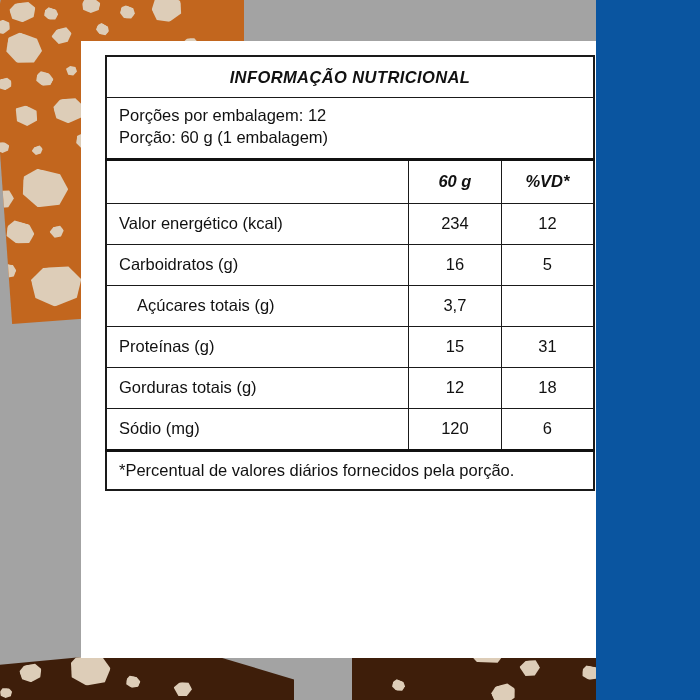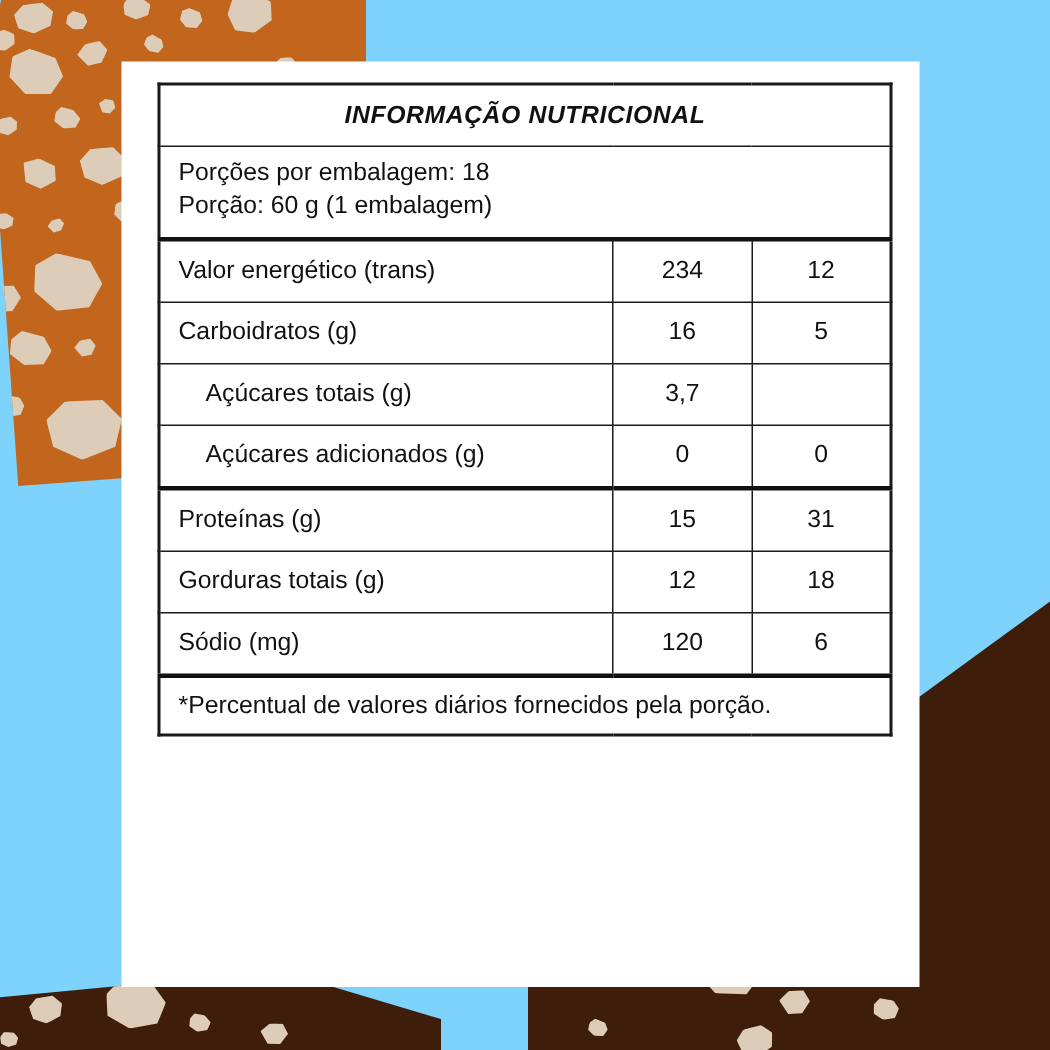--- a/index.html
+++ b/index.html
@@ -8,24 +8,24 @@
   }
   body {
     width: 700px;
     height: 700px;
     overflow: hidden;
     font-family: "Liberation Sans", sans-serif;
     background: #0a55a0;
   }
   #stage {
     position: relative;
-    width: 700px;
+    width: 596px;
     height: 700px;
     overflow: hidden;
-    background: #7dd3fc;
+    background: #a3a3a3;
   }
 
   
   .deco-layer {
     position: absolute;
     inset: 0;
     pointer-events: none;
   }
   .blob {
     position: absolute;
@@ -214,44 +214,44 @@
         <col style="width:62%">
           <col style="width:19%">
           <col style="width:19%">
       </colgroup>
       <tbody>
         <tr>
           <td class="title-cell" colspan="3">INFORMAÇÃO NUTRICIONAL</td>
         </tr>
         <tr>
           <td class="portion-cell" colspan="3">
-            <span class="portion-line">Porções por embalagem: 18</span>
+            <span class="portion-line">Porções por embalagem: 12</span>
             <span class="portion-line">Porção: 60 g (1 embalagem)</span>
           </td>
         </tr>
+        <tr>
+          <td class="colhead colhead-blank"></td>
+          <td class="colhead">60 g</td>
+          <td class="colhead">%VD*</td>
+        </tr>
 
       <tr>
-            <td class="row-label">Valor energético (trans)</td>
+            <td class="row-label">Valor energético (kcal)</td>
             <td class="row-val">234</td>
             <td class="row-val">12</td>
           </tr>
           <tr>
             <td class="row-label">Carboidratos (g)</td>
             <td class="row-val">16</td>
             <td class="row-val">5</td>
           </tr>
           <tr>
             <td class="row-label indent">Açúcares totais (g)</td>
             <td class="row-val">3,7</td>
             <td class="row-val"></td>
-          </tr>
-          <tr class="thickline">
-            <td class="row-label indent">Açúcares adicionados (g)</td>
-            <td class="row-val">0</td>
-            <td class="row-val">0</td>
           </tr>
           <tr>
             <td class="row-label">Proteínas (g)</td>
             <td class="row-val">15</td>
             <td class="row-val">31</td>
           </tr>
           <tr>
             <td class="row-label">Gorduras totais (g)</td>
             <td class="row-val">12</td>
             <td class="row-val">18</td>

